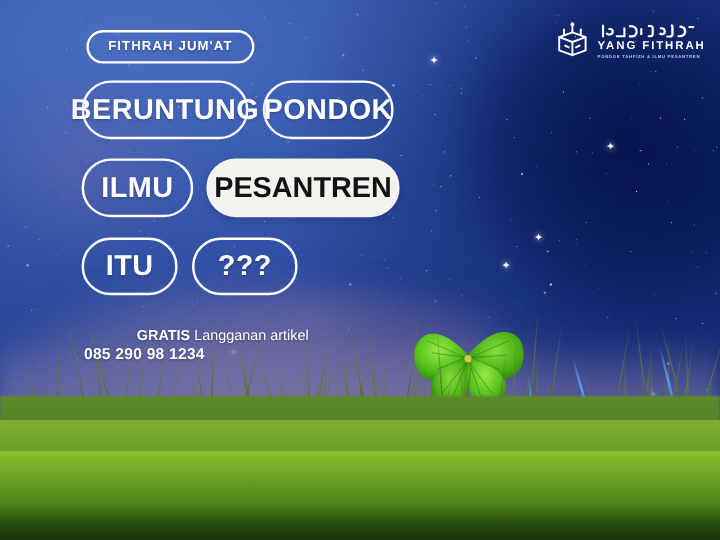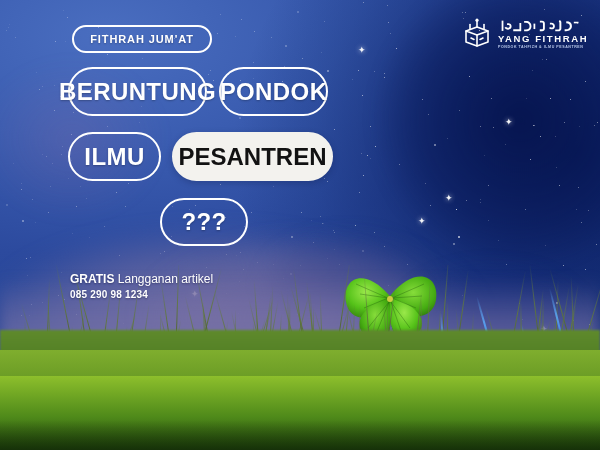--- a/index.html
+++ b/index.html
@@ -144,22 +144,22 @@
   #p-itu     { left:68px;  top:198px; width:80px;  height:48px; font-size:24px; }
   #p-tanya   { left:160px; top:198px; width:88px;  height:48px; font-size:24px; }
 
   
   .contact{
     position:absolute; left:70px; top:260px;
     color:#ffffff; font-size:12.5px; line-height:16px;
     text-shadow:0 1px 2px rgba(20,20,60,.45);
   }
   .contact .blk2{ margin-top:12px; font-size:12px; line-height:15px; }
-  .contact b{ font-weight:700; }
-  .contact .phone{ font-weight:700; font-size:10px; letter-spacing:.2px; }
+  .contact b{ font-weight:700;margin-left:44px; }
+  .contact .phone{ font-weight:700; font-size:13px; letter-spacing:.2px; }
 
   
   .logo{ position:absolute; left:462px; top:12px; width:128px; height:44px; display:flex; align-items:center; gap:6px; }
   .logo-mark{ width:30px; height:32px; flex:0 0 auto; }
   .logo-txt{ display:flex; flex-direction:column; align-items:flex-start; justify-content:center; }
   .logo-ar{ height:15px; margin-bottom:1px; }
   .logo-name{
     color:#ffffff; font-size:9.5px; font-weight:700; letter-spacing:1.6px; line-height:10px;
   }
   .logo-sub{
@@ -974,20 +974,21 @@
     <div class="grass-front"></div>
     <div class="ground-shadow"></div>
   </div>
 
   <div class="pill" id="badge">FITHRAH JUM'AT</div>
 
   <div class="pill" id="p-siapakah">BERUNTUNG</div>
   <div class="pill" id="p-orang">PONDOK</div>
   <div class="pill" id="p-yang">ILMU</div>
   <div class="pill solid" id="p-beruntung">PESANTREN</div>
+  <div class="pill" id="p-itu">ITU</div>
   <div class="pill" id="p-tanya">???</div>
 
   <div class="contact">
     <div class="blk2">
       <div><b>GRATIS</b><span> Langganan artikel</span></div>
       <div class="phone">085 290 98 1234</div>
     </div>
   </div>
 
   <div class="logo">

